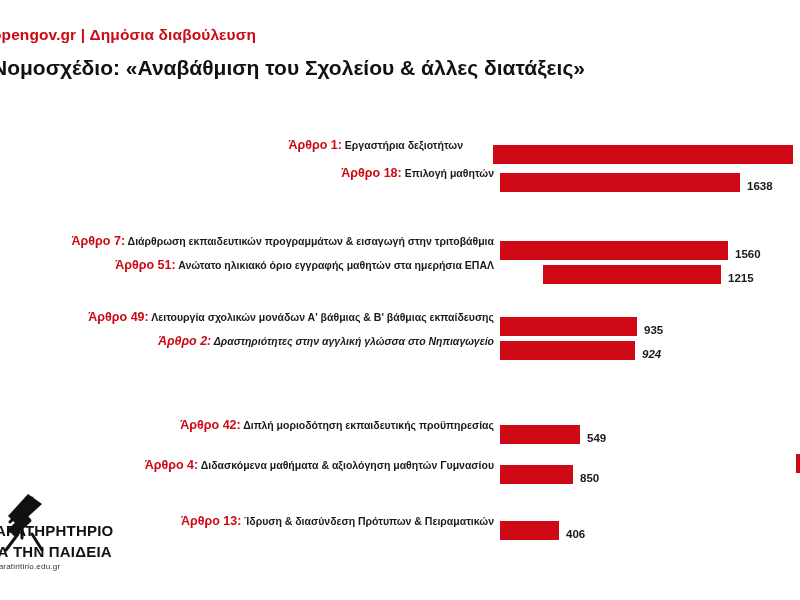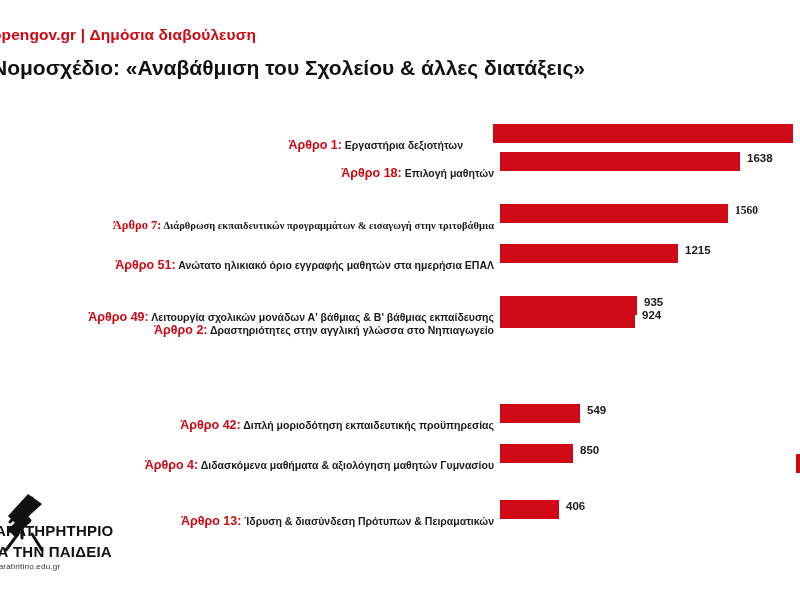--- a/index.html
+++ b/index.html
@@ -85,21 +85,21 @@
   .label .desc {
     color: #1a1a1a;
     font-weight: bold;
     font-size: 10.5px;
   }
   .bar-wrap {
     position: relative;
     flex: 1 1 auto;
     height: 40px;
     display: flex;
-    align-items: flex-start;
+    align-items: flex-end;
   }
   .bar {
     height: 19px;
     background: #cf0a16;
   }
   .value {
     font-size: 11.5px;
     font-weight: bold;
     color: #1a1a1a;
     margin-left: 7px;
@@ -183,42 +183,42 @@
         <div class="value"></div>
       </div>
     </div>
     <div class="row" style="top: 28px;">
       <div class="label"><span class="art">Άρθρο 18:</span><span class="desc"> Επιλογή μαθητών</span></div>
       <div class="bar-wrap">
         <div class="bar" style="background: rgb(207, 10, 22); width: 240px;"></div>
         <div class="value">1638</div>
       </div>
     </div>
-    <div class="row" style="top: 80px; font-family: Liberation Serif, serif;">
+    <div class="row" style="top: 96px;">
       <div class="label"><span class="art">Άρθρο 7:</span><span class="desc"> Διάρθρωση εκπαιδευτικών προγραμμάτων &amp; εισαγωγή στην τριτοβάθμια</span></div>
       <div class="bar-wrap">
         <div class="bar" style="background: rgb(207, 10, 22); width: 228px;"></div>
         <div class="value">1560</div>
       </div>
     </div>
-    <div class="row" style="top: 120px;">
+    <div class="row" style="top: 120px; gap: 43px;">
       <div class="label"><span class="art">Άρθρο 51:</span><span class="desc"> Ανώτατο ηλικιακό όριο εγγραφής μαθητών στα ημερήσια ΕΠΑΛ</span></div>
       <div class="bar-wrap">
         <div class="bar" style="background: rgb(207, 10, 22); width: 178px;"></div>
         <div class="value">1215</div>
       </div>
     </div>
     <div class="row" style="top: 172px;">
       <div class="label"><span class="art">Άρθρο 49:</span><span class="desc"> Λειτουργία σχολικών μονάδων Α' βάθμιας &amp; Β' βάθμιας εκπαίδευσης</span></div>
       <div class="bar-wrap">
         <div class="bar" style="background: rgb(207, 10, 22); width: 137px;"></div>
         <div class="value">935</div>
       </div>
     </div>
-    <div class="row" style="top: 185px;">
+    <div class="row" style="top: 196px; font-style: italic;">
       <div class="label"><span class="art">Άρθρο 2:</span><span class="desc"> Δραστηριότητες στην αγγλική γλώσσα στο Νηπιαγωγείο</span></div>
       <div class="bar-wrap">
         <div class="bar" style="background: rgb(207, 10, 22); width: 135px;"></div>
         <div class="value">924</div>
       </div>
     </div>
     <div class="row" style="top: 280px;">
       <div class="label"><span class="art">Άρθρο 42:</span><span class="desc"> Διπλή μοριοδότηση εκπαιδευτικής προϋπηρεσίας</span></div>
       <div class="bar-wrap">
         <div class="bar" style="background: rgb(207, 10, 22); width: 80px;"></div>

